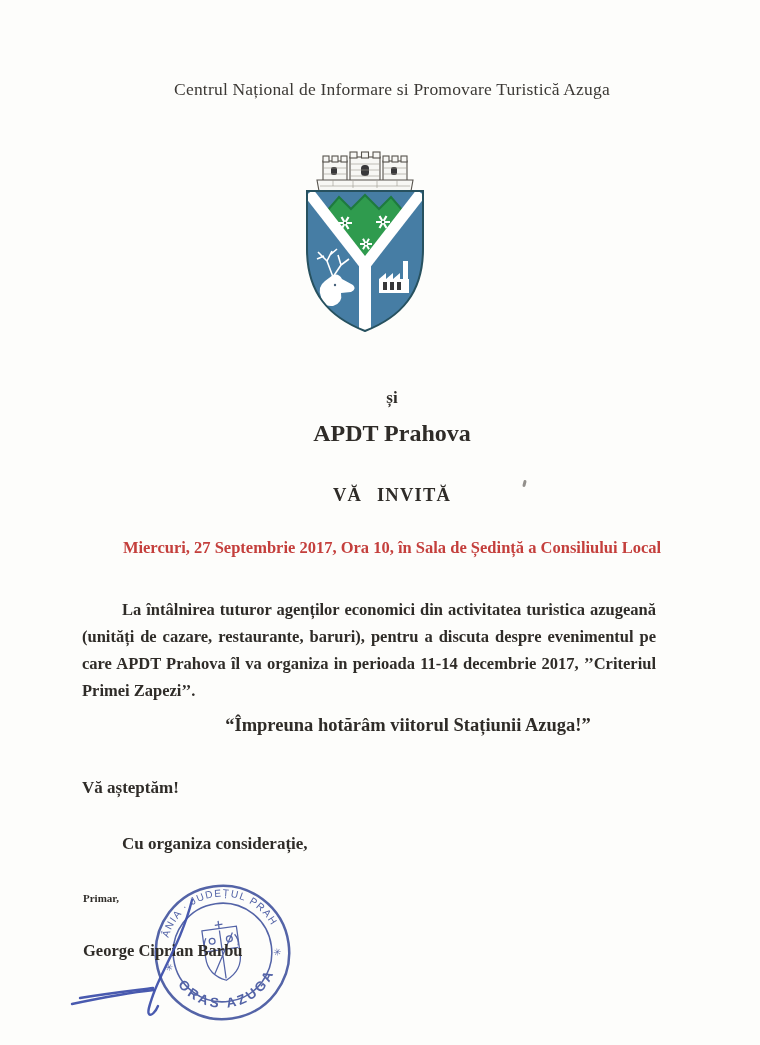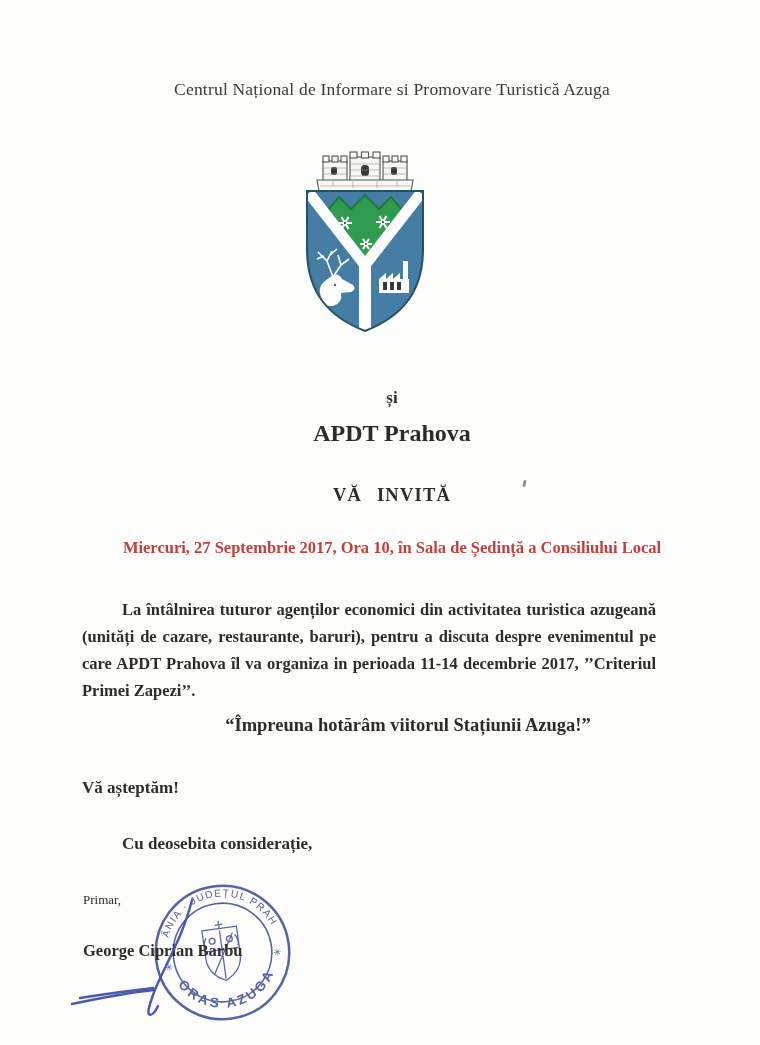--- a/index.html
+++ b/index.html
@@ -21,21 +21,21 @@
   .title-invita{top:485px;font-size:18.5px;font-weight:bold;letter-spacing:1.2px;word-spacing:9px;}
   .event-line{top:538px;font-size:16.5px;font-weight:bold;color:var(--accent-red,#c43f3c);}
   .body-par{
     top:597px;left:82px;width:574px;
     font-size:16.5px;font-weight:bold;line-height:1.63;
     text-align:justify;text-indent:40px;
   }
   .slogan{top:715px;font-size:18.5px;font-weight:bold;margin-left:16px;}
   .await{top:778px;left:82px;font-size:17px;font-weight:bold;}
   .closing{top:834px;left:122px;font-size:17px;font-weight:bold;}
-  .sig-role{top:892px;left:83px;font-size:13px;font-weight:normal;z-index:3;}
+  .sig-role{top:892px;left:83px;font-size:11px;font-weight:bold;z-index:3;}
   .sig-name{top:920px;left:83px;font-size:16.5px;font-weight:bold;z-index:3;margin-top:21px;}
   .emblem{left:303px;top:149px;width:124px;height:184px;}
   .stamp{left:150px;top:880px;width:145px;height:145px;z-index:2;opacity:.88;}
   .stamp text{fill:var(--stamp-ink,#3d4f9c);font-family:"Liberation Sans","DejaVu Sans",sans-serif;}
   .stamp .ring{fill:none;stroke:var(--stamp-ink,#3d4f9c);}
   .stamp .crest{fill:none;stroke:var(--stamp-ink,#3d4f9c);stroke-width:1.3;}
   .signature{left:10px;top:860px;width:300px;height:170px;z-index:4;}
   .signature path{fill:none;stroke:var(--signature-ink,#3f51ab);stroke-width:2.4;stroke-linecap:round;opacity:.95;}
   .c-shield{fill:var(--shield-blue,#467da4);}
   .c-green{fill:var(--mountain-green,#2f9b4e);}
@@ -118,21 +118,21 @@
   <div class="abs speck"></div>
 
   <div class="abs centered event-line">Miercuri, 27 Septembrie 2017, Ora 10, în Sala de Ședință a Consiliului Local</div>
 
   <div class="abs body-par">La întâlnirea tuturor agenților economici din activitatea turistica azugeană (unități de cazare, restaurante, baruri), pentru a discuta despre evenimentul pe care APDT Prahova îl va organiza in perioada 11-14 decembrie 2017, ’’Criteriul Primei Zapezi’’.</div>
 
   <div class="abs centered slogan">“Împreuna hotărâm viitorul Stațiunii Azuga!”</div>
 
   <div class="abs await">Vă așteptăm!</div>
 
-  <div class="abs closing">Cu deosebita considerație,</div>
+  <div class="abs closing">Cu organiza considerație,</div>
 
   <div class="abs sig-role">Primar,</div>
   <div class="abs sig-name">George Ciprian Barbu</div>
 
   <svg class="abs stamp" viewBox="0 0 150 150" aria-hidden="true">
     <g transform="rotate(-8 75 75)">
       <circle class="ring" cx="75" cy="75" r="69" stroke-width="2.6"></circle>
       <circle class="ring" cx="75" cy="75" r="51" stroke-width="1.6"></circle>
       <defs>
         <path id="arcTop" d="M 20.5,55.2 A 58,58 0 0 1 129.5,55.2"></path>

